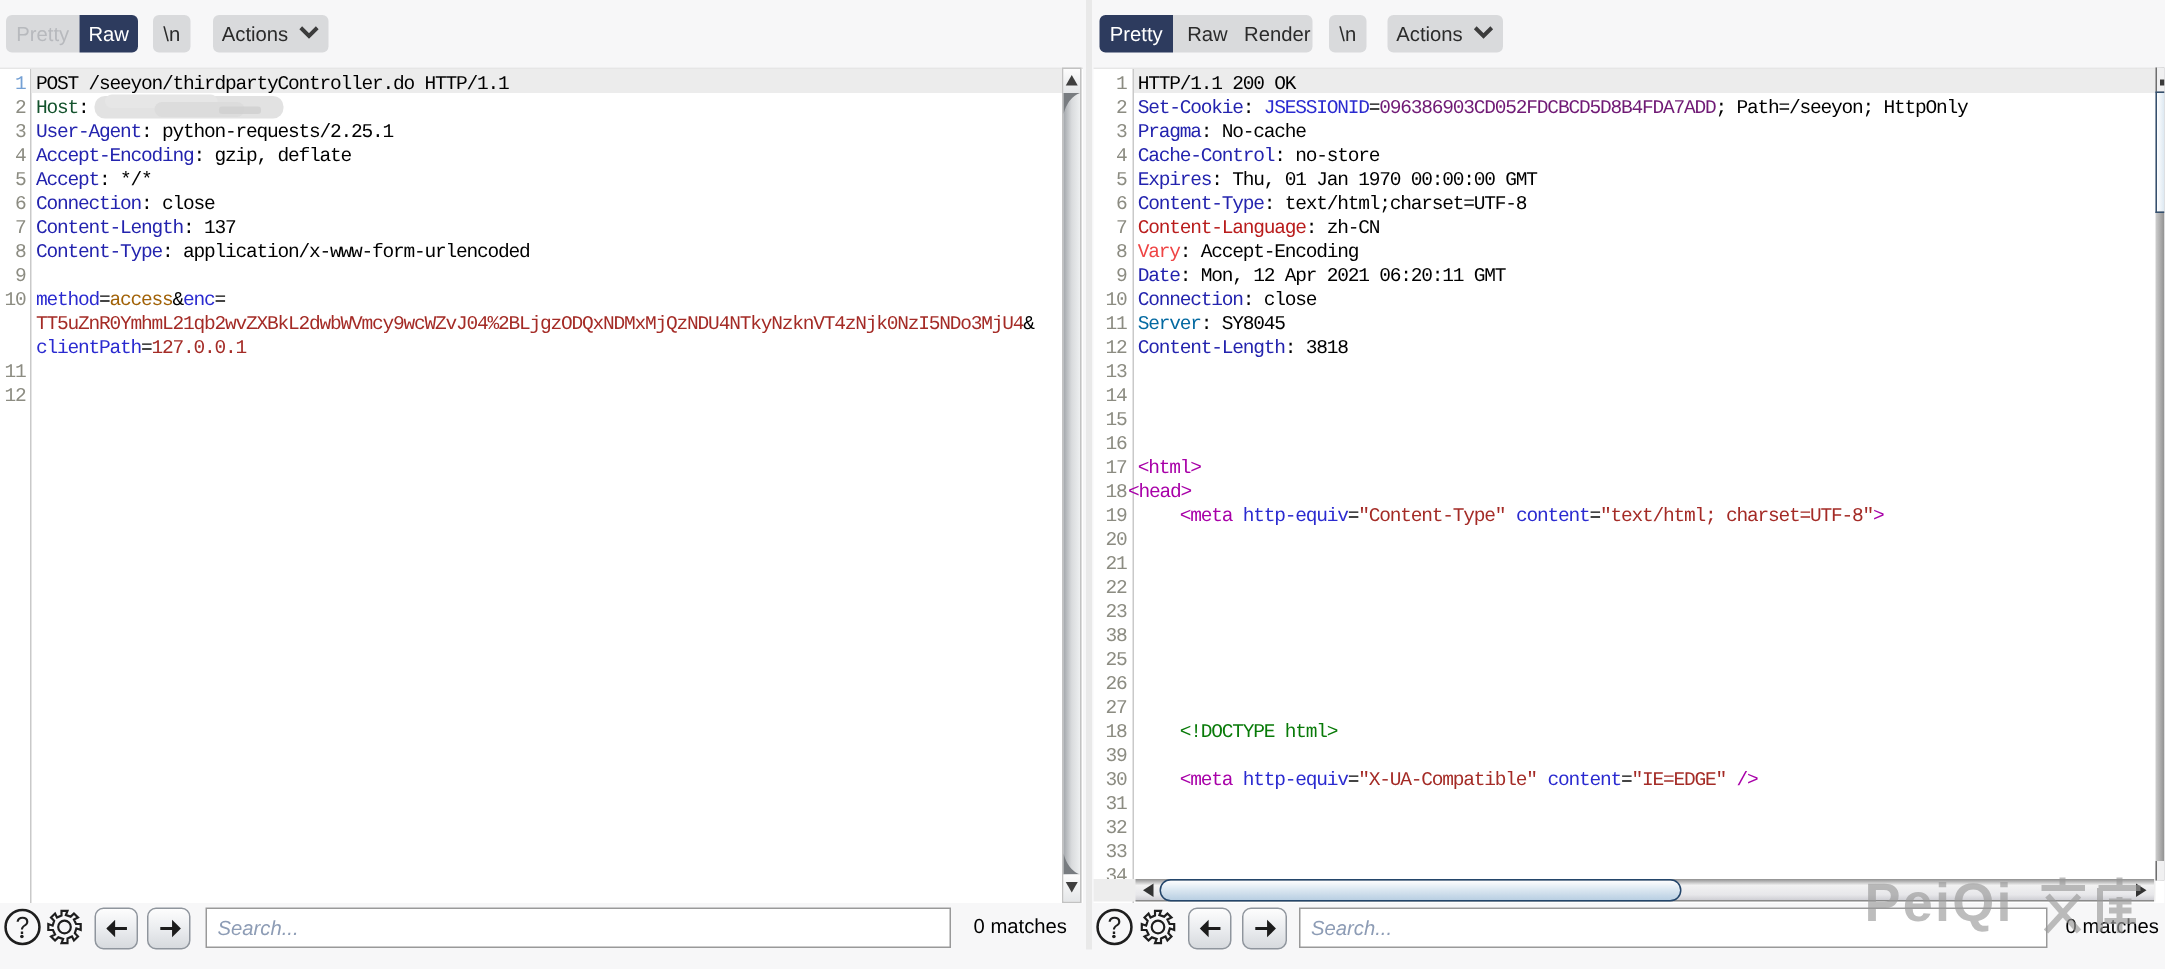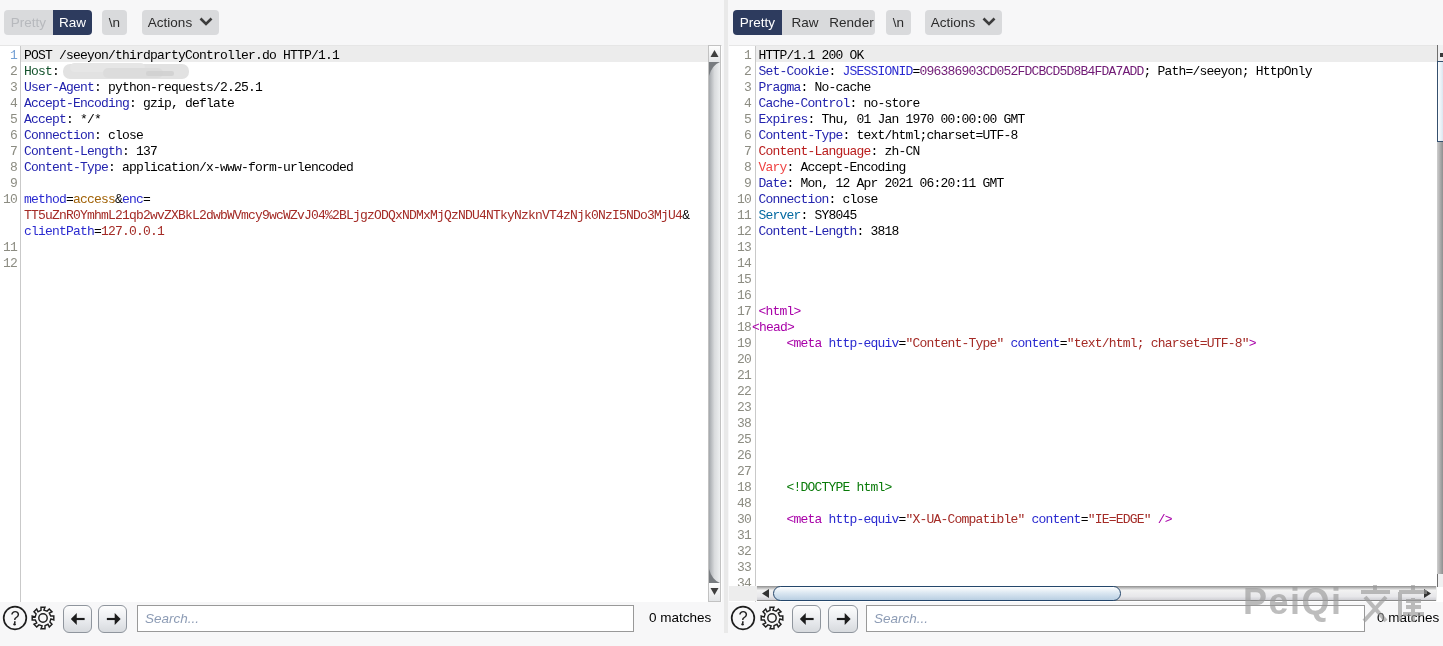--- a/index.html
+++ b/index.html
@@ -110,21 +110,21 @@
 <div class="num" style="left:729px;width:22px;top:335.5px">19</div>
 <div class="num" style="left:729px;width:22px;top:351.5px">20</div>
 <div class="num" style="left:729px;width:22px;top:367.5px">21</div>
 <div class="num" style="left:729px;width:22px;top:383.5px">22</div>
 <div class="num" style="left:729px;width:22px;top:399.5px">23</div>
 <div class="num" style="left:729px;width:22px;top:415.5px">38</div>
 <div class="num" style="left:729px;width:22px;top:431.5px">25</div>
 <div class="num" style="left:729px;width:22px;top:447.5px">26</div>
 <div class="num" style="left:729px;width:22px;top:463.5px">27</div>
 <div class="num" style="left:729px;width:22px;top:479.5px">18</div>
-<div class="num" style="left:729px;width:22px;top:495.5px">48</div>
+<div class="num" style="left:729px;width:22px;top:495.5px">39</div>
 <div class="num" style="left:729px;width:22px;top:511.5px">30</div>
 <div class="num" style="left:729px;width:22px;top:527.5px">31</div>
 <div class="num" style="left:729px;width:22px;top:543.5px">32</div>
 <div class="num" style="left:729px;width:22px;top:559.5px">33</div>
 <div class="num" style="left:729px;width:22px;top:575.5px">34</div>
 
 <div style="position:absolute;left:708px;top:45px;width:13px;height:557px;background:#f0f0f0;border:1px solid #c2c2c2;box-sizing:border-box"></div>
 <div style="position:absolute;left:709px;top:46px;width:11px;height:16px;background:linear-gradient(#fdfdfd,#e4e6e8)">
  <svg width="11" height="16">
       <path d="M5.5 4 L9.5 11 L1.5 11 Z" fill="#3f3f3f"></path>

